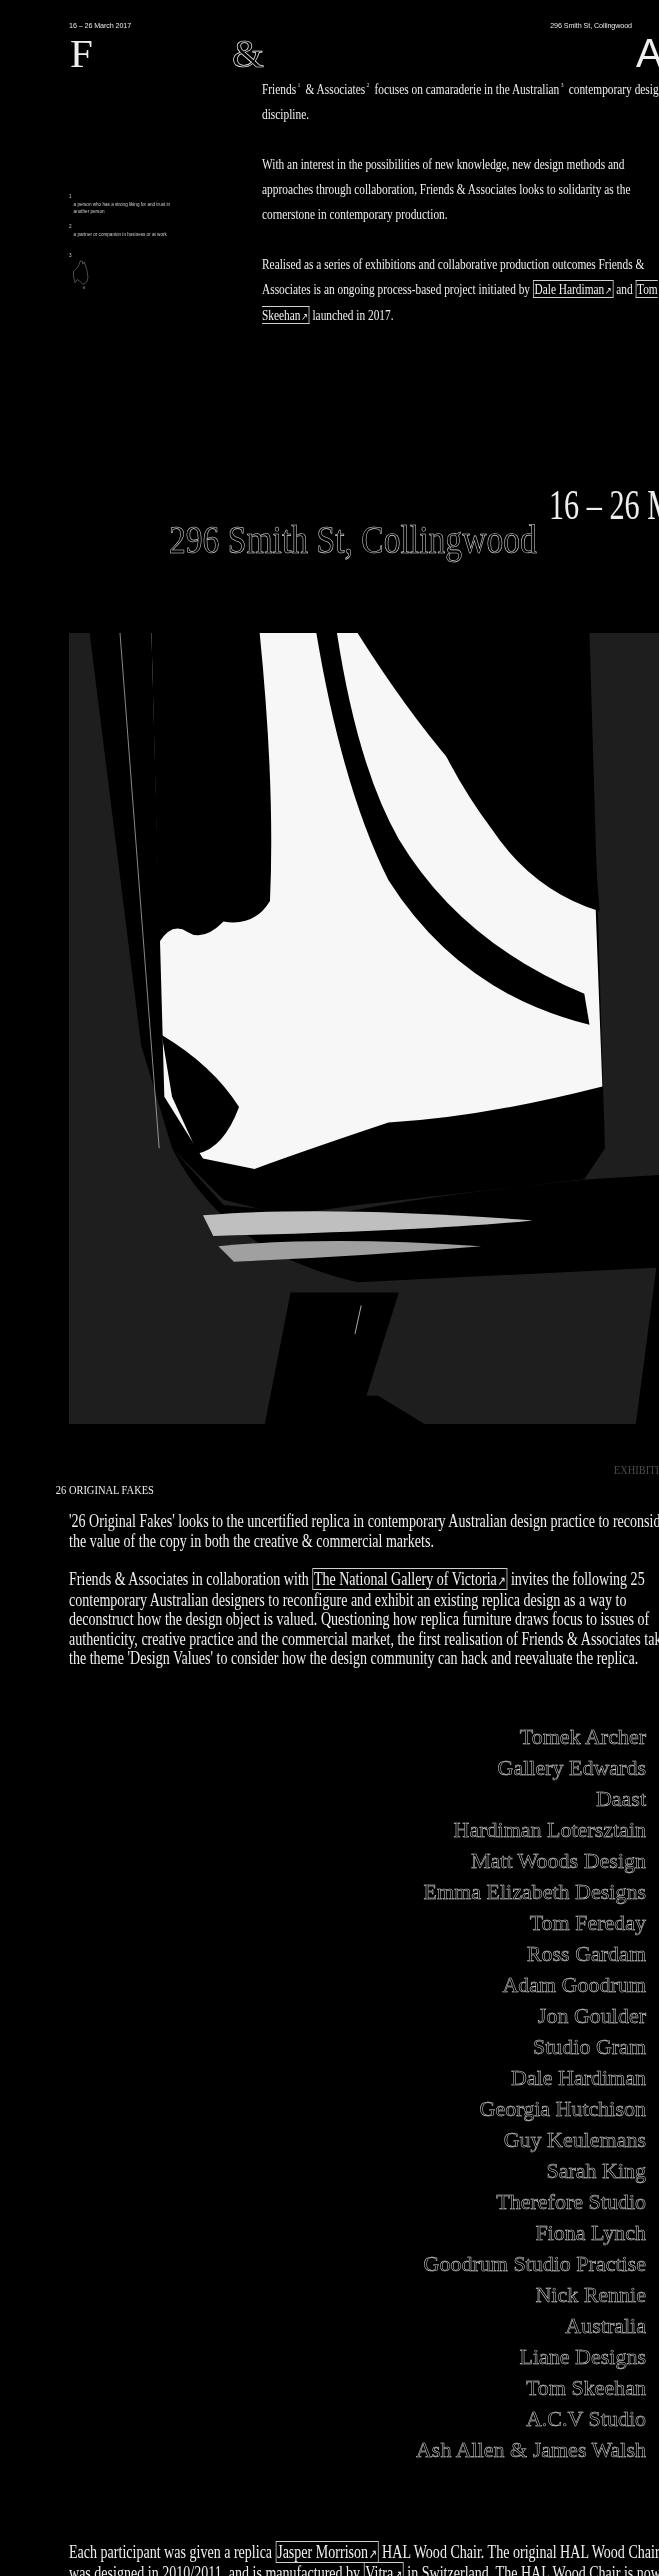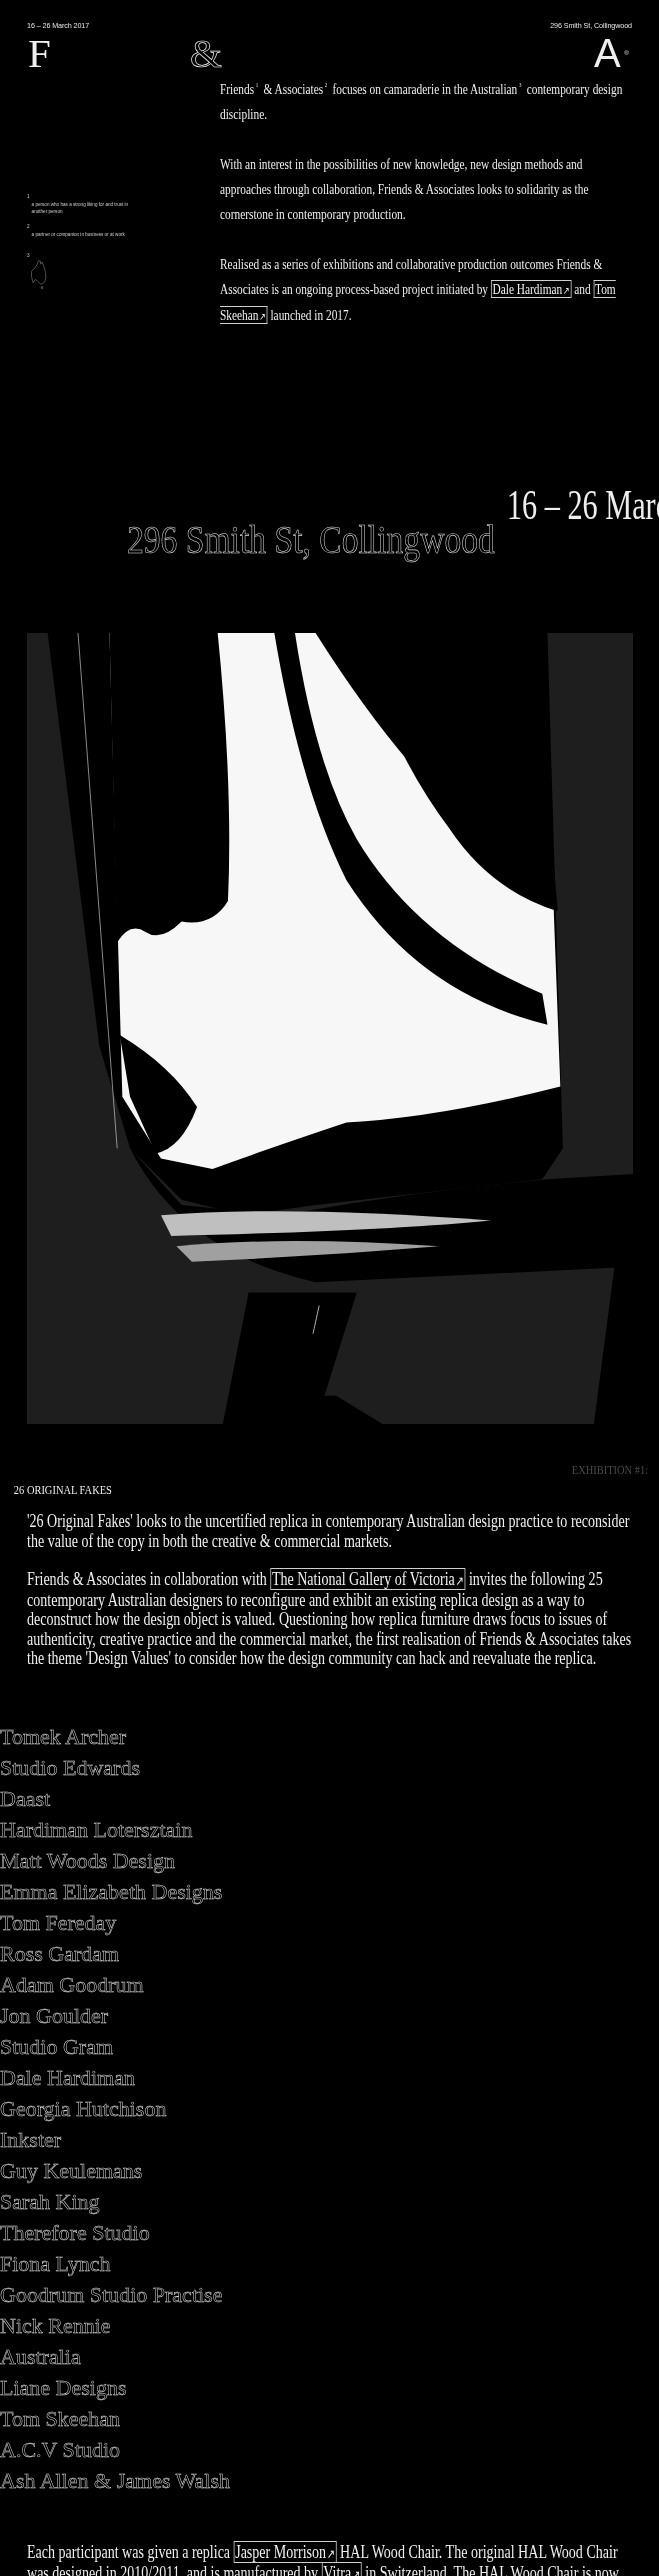--- a/index.html
+++ b/index.html
@@ -2,21 +2,21 @@
 <html style="font-size:8.2px"><head>
 <meta charset="utf-8">
 <style>
   * { box-sizing: border-box; margin: 0; padding: 0; }
   html, body { background: #000; }
   body {
     width: 659px; height: 3698px; position: relative; overflow: hidden;
     color: #ededed;
     font-family: "Liberation Serif", "DejaVu Serif", serif;
   }
-  .abs { position: absolute; }
+  .abs { position: absolute; margin-left: 42px; }
   .sans { font-family: "Liberation Sans", "DejaVu Sans", sans-serif; }
 
   
   .top-meta { top: 20.6px; font-size: 7.2px; letter-spacing: -0.1px; color: #e6e6e6; }
   .logo-letter { top: 33px; font-size: 41px; line-height: 41px; font-weight: 400; color: #eee; }
   .logo-amp { color: transparent; -webkit-text-stroke: 0.7px #eee; }
   .reg { position: absolute; font-size: 6.2px; top: -1px; right: -8.2px; }
 
   
   .intro { left: 220px; width: 412px; font-size: 14.4px; line-height: 25px; color: #efefef; }
@@ -41,21 +41,21 @@
   .img1 { left: 27px; top: 633px; width: 606px; height: 791px; background: #1e1e1e; overflow: hidden; }
 
   
   .ex-kicker { top: 1462px; left: 0; width: 659px; text-align: right; font-size: 13.4px; color: #4a4a4a; }
   .ex-title { top: 1482px; left: 0; width: 659px; font-size: 13.4px; color: #efefef; }
   .ex-kicker span, .ex-title span { display: inline-block; transform: scaleX(0.78); }
   .body-p { left: 27px; width: 608px; font-size: 18px; line-height: 19.6px; color: #efefef; }
   .body-p p { width: 778px; transform-origin: left top; transform: scaleX(0.78); }
 
   
-  .designers { top: 1721px; left: 0; width: 604px; text-align: left; }
+  .designers { top: 1721px; left: 0; width: 604px; text-align: right; }
   .designers li { list-style: none; font-size: 22px; line-height: 31px; white-space: nowrap;
                   color: transparent; -webkit-text-stroke: 0.5px #d8d8d8; }
 </style>
 </head>
 <body>
 
 <div class="abs top-meta sans" style="left:27px;">16 – 26 March 2017</div>
 <div class="abs top-meta sans" style="right:27px;">296 Smith St, Collingwood</div>
 
 <div class="abs logo-letter" style="left:28px;">F</div>
@@ -139,33 +139,32 @@
 <div class="abs body-p" style="top:1570px;">
   <p>
     <span>Friends &amp; Associates in collaboration with</span>
     <a class="lnk"><span>The National Gallery of Victoria</span><span class="arrow">↗</span></a>
     <span>invites the following 25 contemporary Australian designers to reconfigure and exhibit an existing replica design as a way to deconstruct how the design object is valued. Questioning how replica furniture draws focus to issues of authenticity, creative practice and the commercial market, the first realisation of Friends &amp; Associates takes the theme 'Design Values' to consider how the design community can hack and reevaluate the replica.</span>
   </p>
 </div>
 
 <ul class="abs designers">
   <li>Tomek Archer</li>
-  <li>Studio Edwards</li>
+  <li>Gallery Edwards</li>
   <li>Daast</li>
   <li>Hardiman Lotersztain</li>
   <li>Matt Woods Design</li>
   <li>Emma Elizabeth Designs</li>
   <li>Tom Fereday</li>
   <li>Ross Gardam</li>
   <li>Adam Goodrum</li>
   <li>Jon Goulder</li>
   <li>Studio Gram</li>
   <li>Dale Hardiman</li>
   <li>Georgia Hutchison</li>
-  <li>Inkster</li>
   <li>Guy Keulemans</li>
   <li>Sarah King</li>
   <li>Therefore Studio</li>
   <li>Fiona Lynch</li>
   <li>Goodrum Studio Practise</li>
   <li>Nick Rennie</li>
   <li>Australia</li>
   <li>Liane Designs</li>
   <li>Tom Skeehan</li>
   <li>A.C.V Studio</li>

